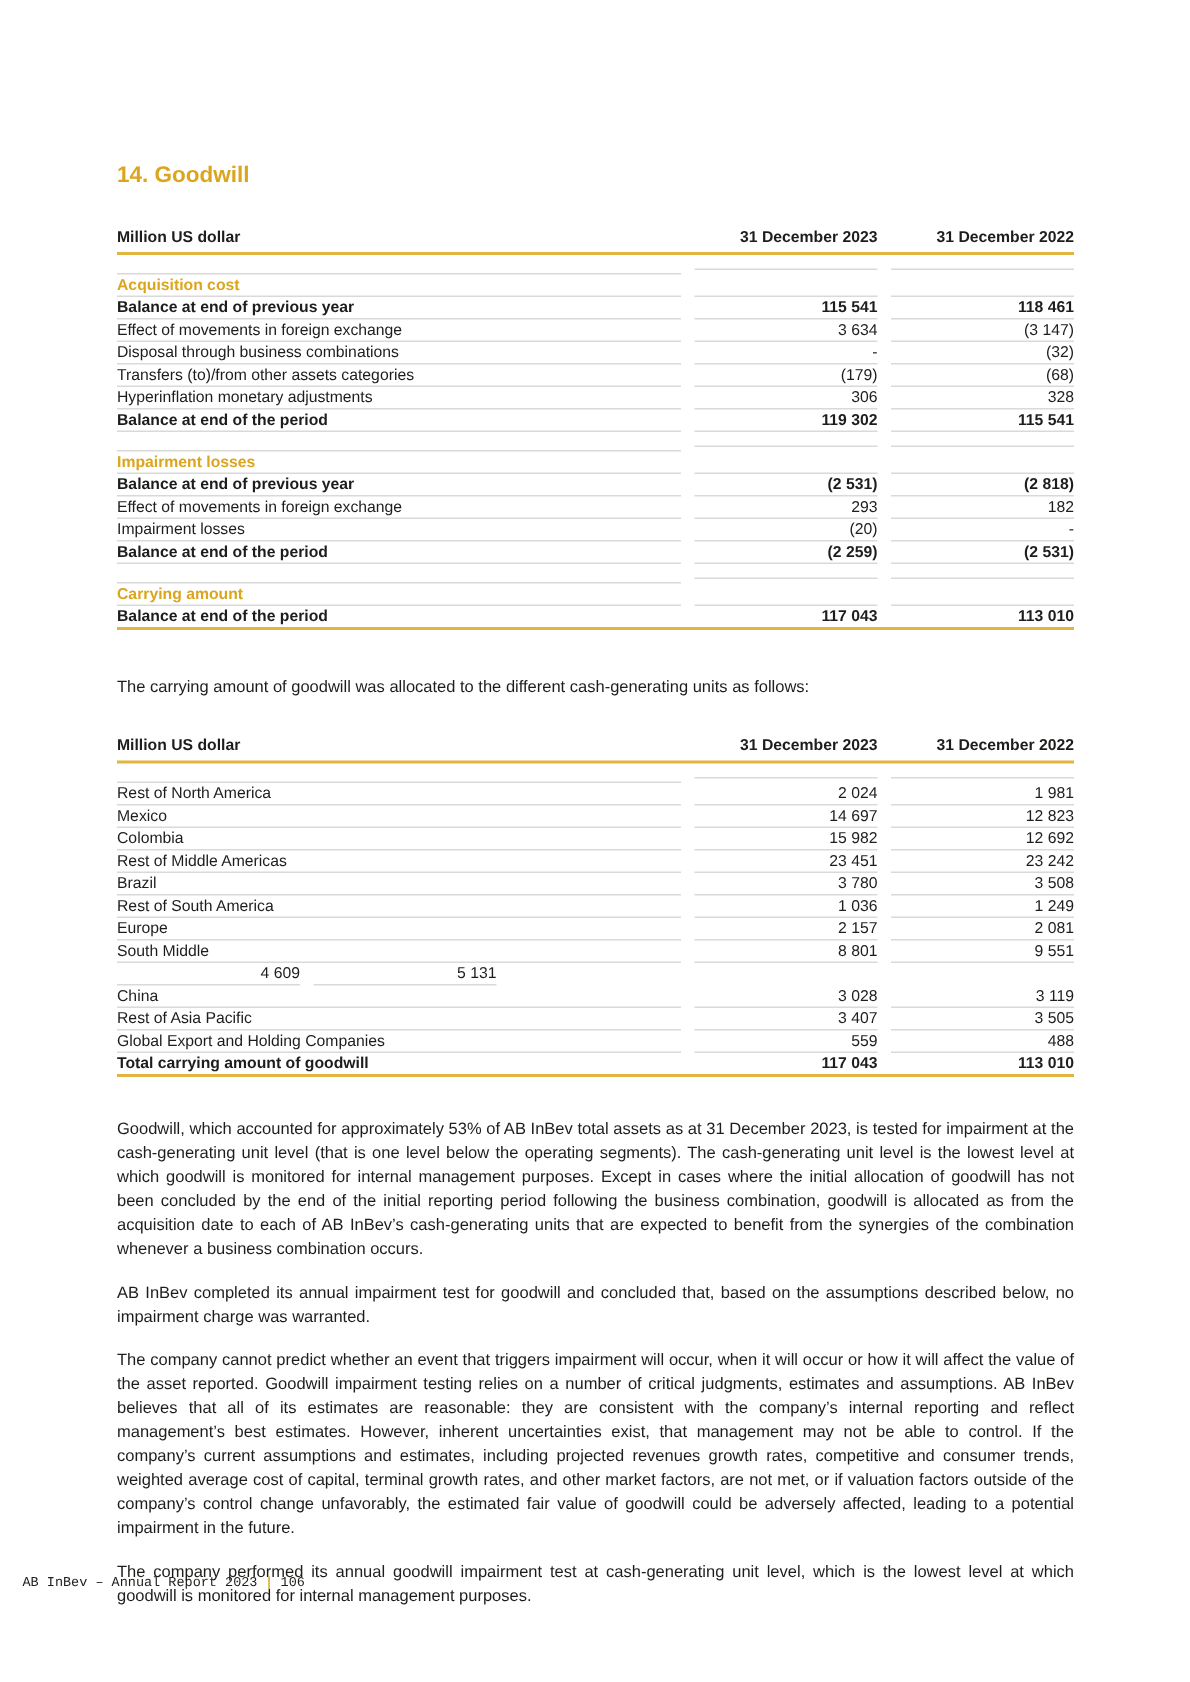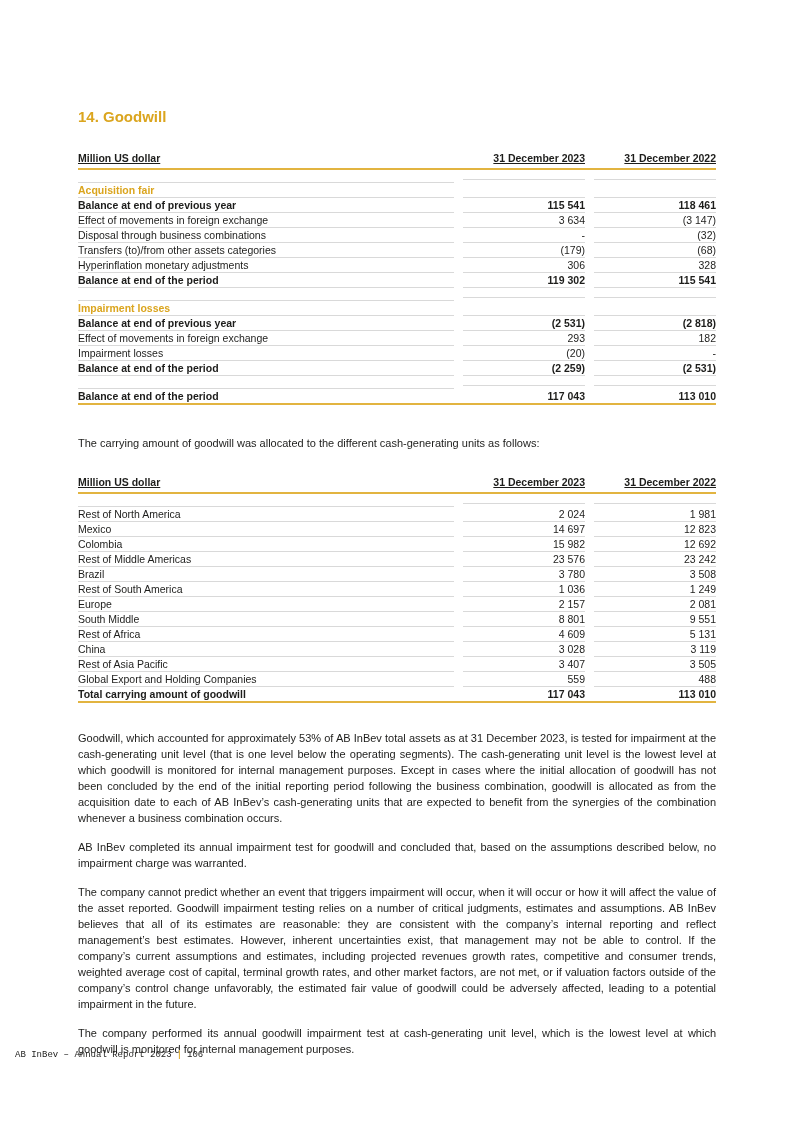--- a/index.html
+++ b/index.html
@@ -30,21 +30,21 @@
     font-size: 15px;
     font-weight: 700;
     margin-bottom: 26px;
   }
   
   .fin-table { width: 100%; }
   .frow { display: flex; gap: 9px; font-size: 10.5px; line-height: 11px; }
   .frow > div { border-bottom: 1px solid var(--gray-line); padding: 2px 0 1px 0; }
   .fcell-label { flex: 1; min-height: 13px; }
   .fcell-val { width: 122px; text-align: right; white-space: nowrap; }
-  .fhead { border-bottom: 2px solid var(--gold-line); font-weight: 700; align-items: flex-end; text-decoration: underline; }
+  .fhead { border-bottom: 2px solid var(--gold-line); font-weight: 700; align-items: flex-end; }
   .fhead > div { border-bottom: none; padding-bottom: 4px; }
   .spacer-row > div { height: 10px; padding: 0; }
   .section-row .fcell-label { color: var(--gold); font-weight: 700; }
   .bold-row { font-weight: 700; }
   .total-row { border-bottom: 2px solid var(--gold-line); }
   .total-row > div { border-bottom: none; }
   
   .para {
     font-size: 11px;
     line-height: 16px;
@@ -86,21 +86,21 @@
         <div class="fcell-val">31 December 2023</div>
         <div class="fcell-val">31 December 2022</div>
       </div>
       <div class="frow spacer-row">
           <div class="fcell-label"></div>
           <div class="fcell-val"></div>
           <div class="fcell-val"></div>
         </div>
 
       <div class="frow section-row">
-        <div class="fcell-label">Acquisition fair</div>
+        <div class="fcell-label">Acquisition cost</div>
           <div class="fcell-val"></div>
           <div class="fcell-val"></div>
       </div>
       <div class="frow bold-row">
         <div class="fcell-label">Balance at end of previous year</div>
         <div class="fcell-val">115 541</div>
         <div class="fcell-val">118 461</div>
       </div>
       <div class="frow">
         <div class="fcell-label">Effect of movements in foreign exchange</div>
@@ -159,20 +159,25 @@
         <div class="fcell-val">(2 259)</div>
         <div class="fcell-val">(2 531)</div>
       </div>
 
       <div class="frow spacer-row">
           <div class="fcell-label"></div>
           <div class="fcell-val"></div>
           <div class="fcell-val"></div>
         </div>
 
+      <div class="frow section-row">
+        <div class="fcell-label">Carrying amount</div>
+          <div class="fcell-val"></div>
+          <div class="fcell-val"></div>
+      </div>
       <div class="frow bold-row total-row">
         <div class="fcell-label">Balance at end of the period</div>
         <div class="fcell-val">117 043</div>
         <div class="fcell-val">113 010</div>
       </div>
     </div>
 
     <p class="para lead-para">The carrying amount of goodwill was allocated to the different cash-generating units as follows:</p>
 
     <div class="fin-table">
@@ -197,21 +202,21 @@
         <div class="fcell-val">14 697</div>
         <div class="fcell-val">12 823</div>
       </div>
       <div class="frow">
         <div class="fcell-label">Colombia</div>
         <div class="fcell-val">15 982</div>
         <div class="fcell-val">12 692</div>
       </div>
       <div class="frow">
         <div class="fcell-label">Rest of Middle Americas</div>
-        <div class="fcell-val">23 576</div>
+        <div class="fcell-val">23 451</div>
         <div class="fcell-val">23 242</div>
       </div>
       <div class="frow">
         <div class="fcell-label">Brazil</div>
         <div class="fcell-val">3 780</div>
         <div class="fcell-val">3 508</div>
       </div>
       <div class="frow">
         <div class="fcell-label">Rest of South America</div>
         <div class="fcell-val">1 036</div>
@@ -221,21 +226,20 @@
         <div class="fcell-label">Europe</div>
         <div class="fcell-val">2 157</div>
         <div class="fcell-val">2 081</div>
       </div>
       <div class="frow">
         <div class="fcell-label">South Middle</div>
         <div class="fcell-val">8 801</div>
         <div class="fcell-val">9 551</div>
       </div>
       <div class="frow">
-        <div class="fcell-label">Rest of Africa</div>
         <div class="fcell-val">4 609</div>
         <div class="fcell-val">5 131</div>
       </div>
       <div class="frow">
         <div class="fcell-label">China</div>
         <div class="fcell-val">3 028</div>
         <div class="fcell-val">3 119</div>
       </div>
       <div class="frow">
         <div class="fcell-label">Rest of Asia Pacific</div>

